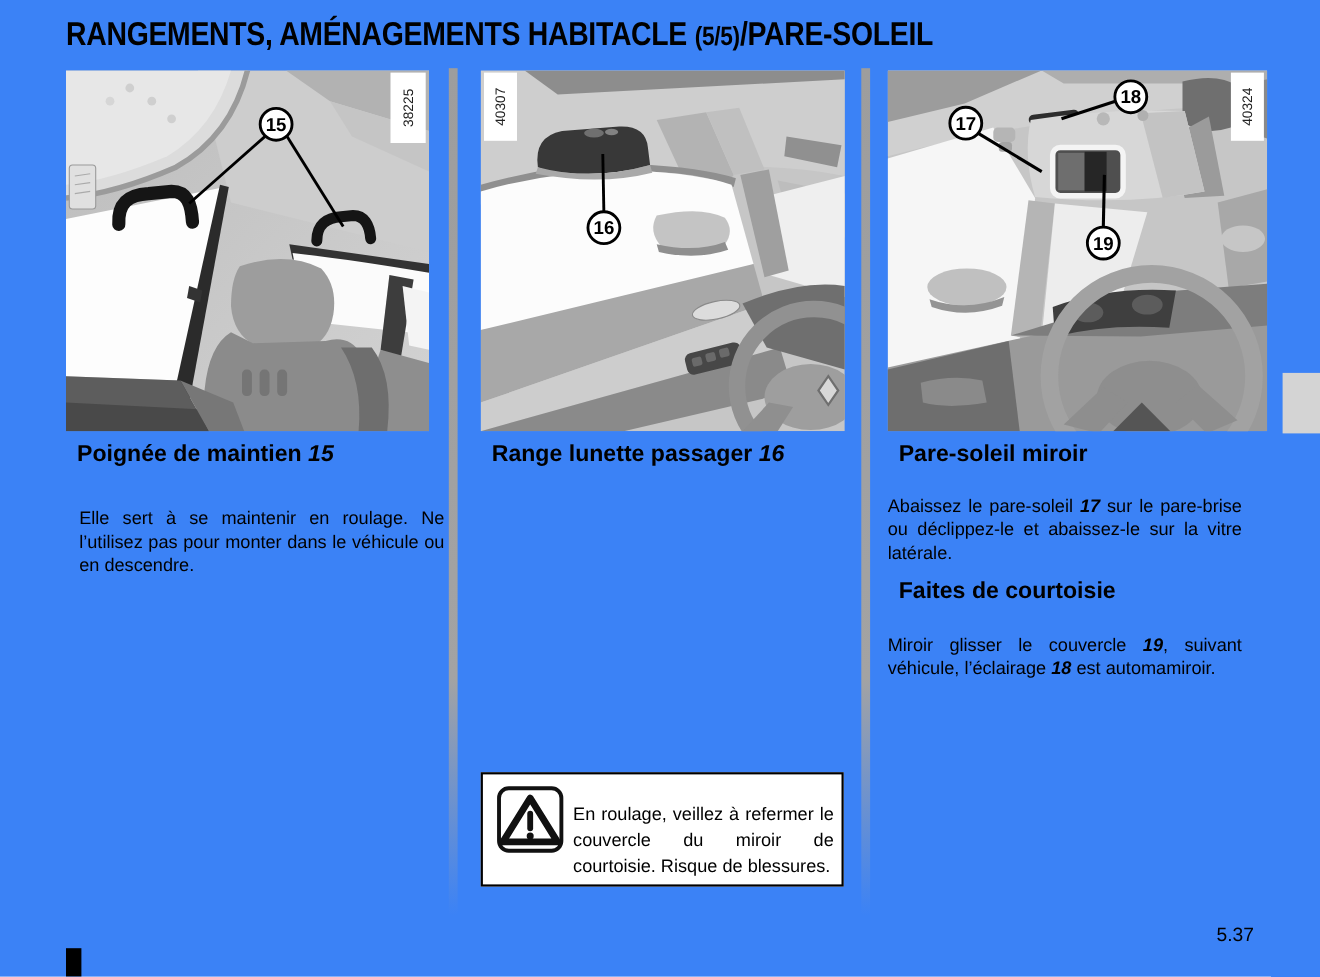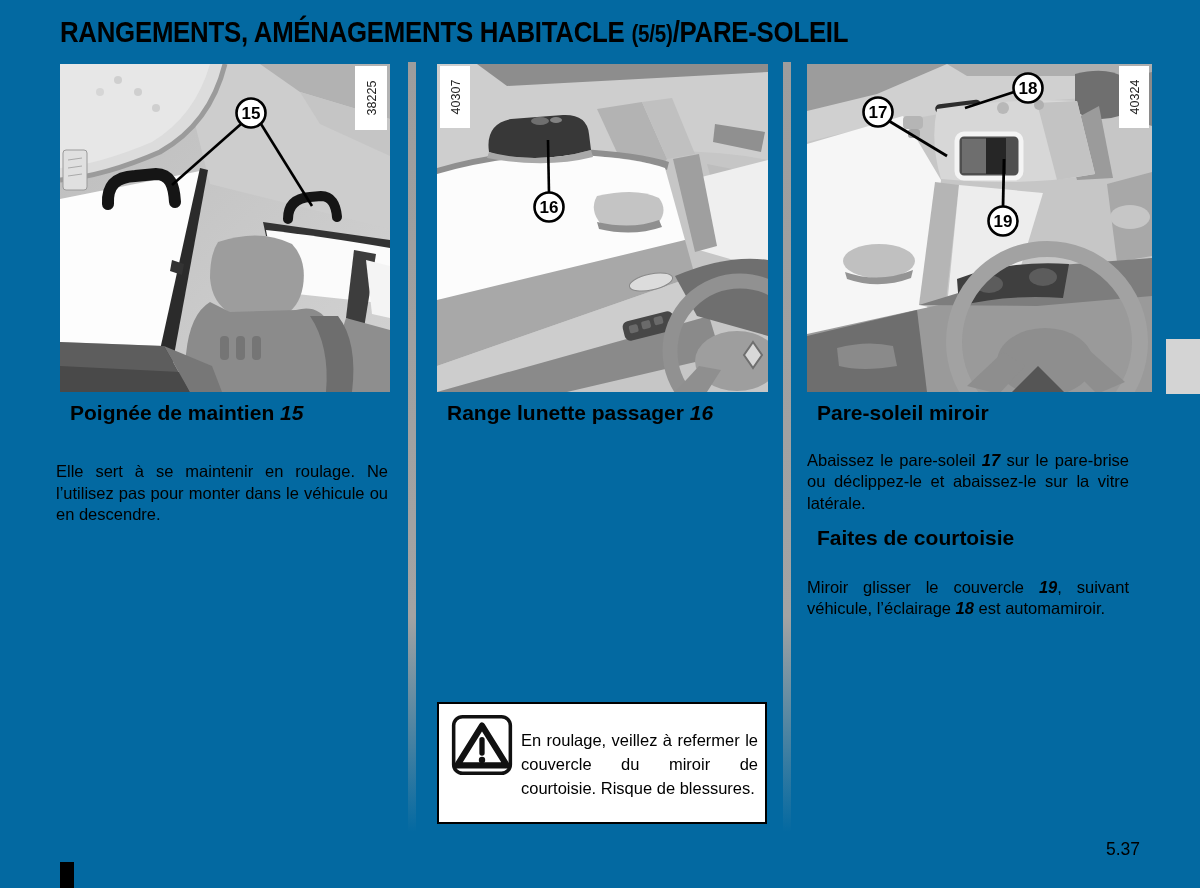--- a/index.html
+++ b/index.html
@@ -1,16 +1,16 @@
 <!DOCTYPE html>
 <html lang="fr"><head>
 <meta charset="utf-8">
 <style>
   html,body{margin:0;padding:0;background:#fff;}
-  .page{position:relative;width:1200px;height:888px;background:#0369a1;
+  .page{position:relative;width:1200px;height:888px;background:#3b82f6;
         font-family:"Liberation Sans",sans-serif;color:#000;overflow:hidden;}
 
   
   .title{position:absolute;left:60px;top:15px;font-weight:bold;font-size:30px;
          letter-spacing:-0.3px;white-space:nowrap;transform:scaleX(0.86);
          transform-origin:left center;}
   .title .frac{font-size:24px;}
 
   
   .fig{position:absolute;top:64px;}
@@ -25,31 +25,31 @@
   .vdiv-1{left:408px;}
   .vdiv-2{left:783px;}
 
   
   .heading{position:absolute;font-size:21px;font-weight:bold;white-space:nowrap;margin-left:10px;}
   .heading .num{font-style:italic;}
   .body-text{position:absolute;font-size:16.5px;line-height:21.5px;text-align:justify;}
   .body-text .num{font-weight:bold;font-style:italic;}
 
   .h-handles{left:60px;top:401px;}
-  .p-handles{left:56px;top:433px;width:332px;margin-top:28px;}
+  .p-handles{left:72px;top:433px;width:332px;margin-top:28px;}
 
   .h-glasses{left:437px;top:401px;}
 
   .h-visor{left:807px;top:401px;}
   .p-visor{left:807px;top:433px;width:322px;}
   .h-mirror{left:807px;top:526px;}
   .p-mirror{left:807px;top:560px;width:322px;}
 
   
-  .warning-box{position:absolute;left:437px;top:702px;width:330px;height:122px;
+  .warning-box{position:absolute;left:437px;top:702px;width:330px;height:104px;
                border:2px solid #000;box-sizing:border-box;background:#fff;}
   .warning-icon{position:absolute;left:12px;top:10px;width:62px;height:62px;}
   .warning-text{position:absolute;left:82px;top:7px;width:237px;
                 font-size:16.5px;line-height:24px;text-align:justify;}
 
   
   .page-number{position:absolute;top:839px;right:60px;font-size:17.5px;}
   .section-tab{position:absolute;left:60px;top:862px;width:14px;height:26px;background:#000;}
   .edge-tab{position:absolute;left:1166px;top:339px;width:34px;height:55px;background:#d4d4d4;}
 

